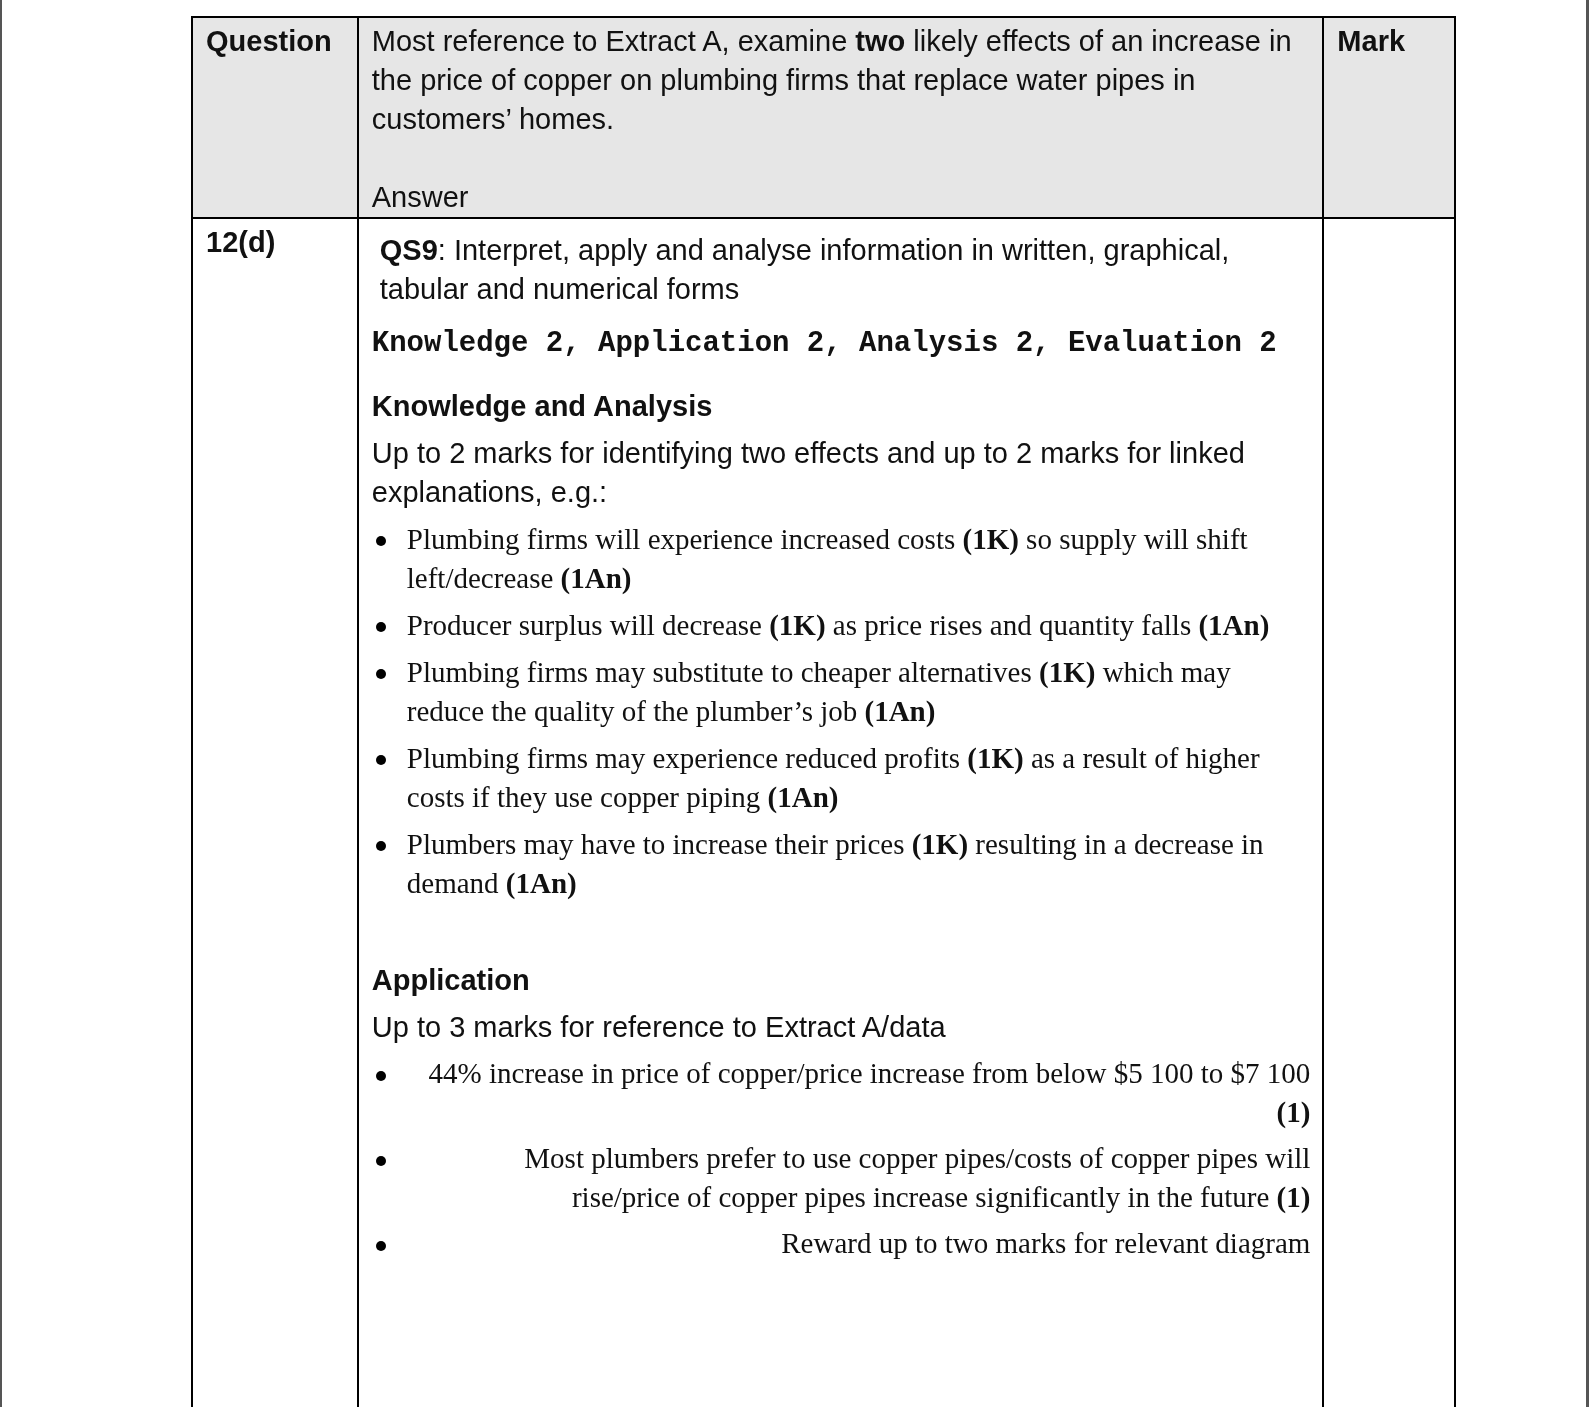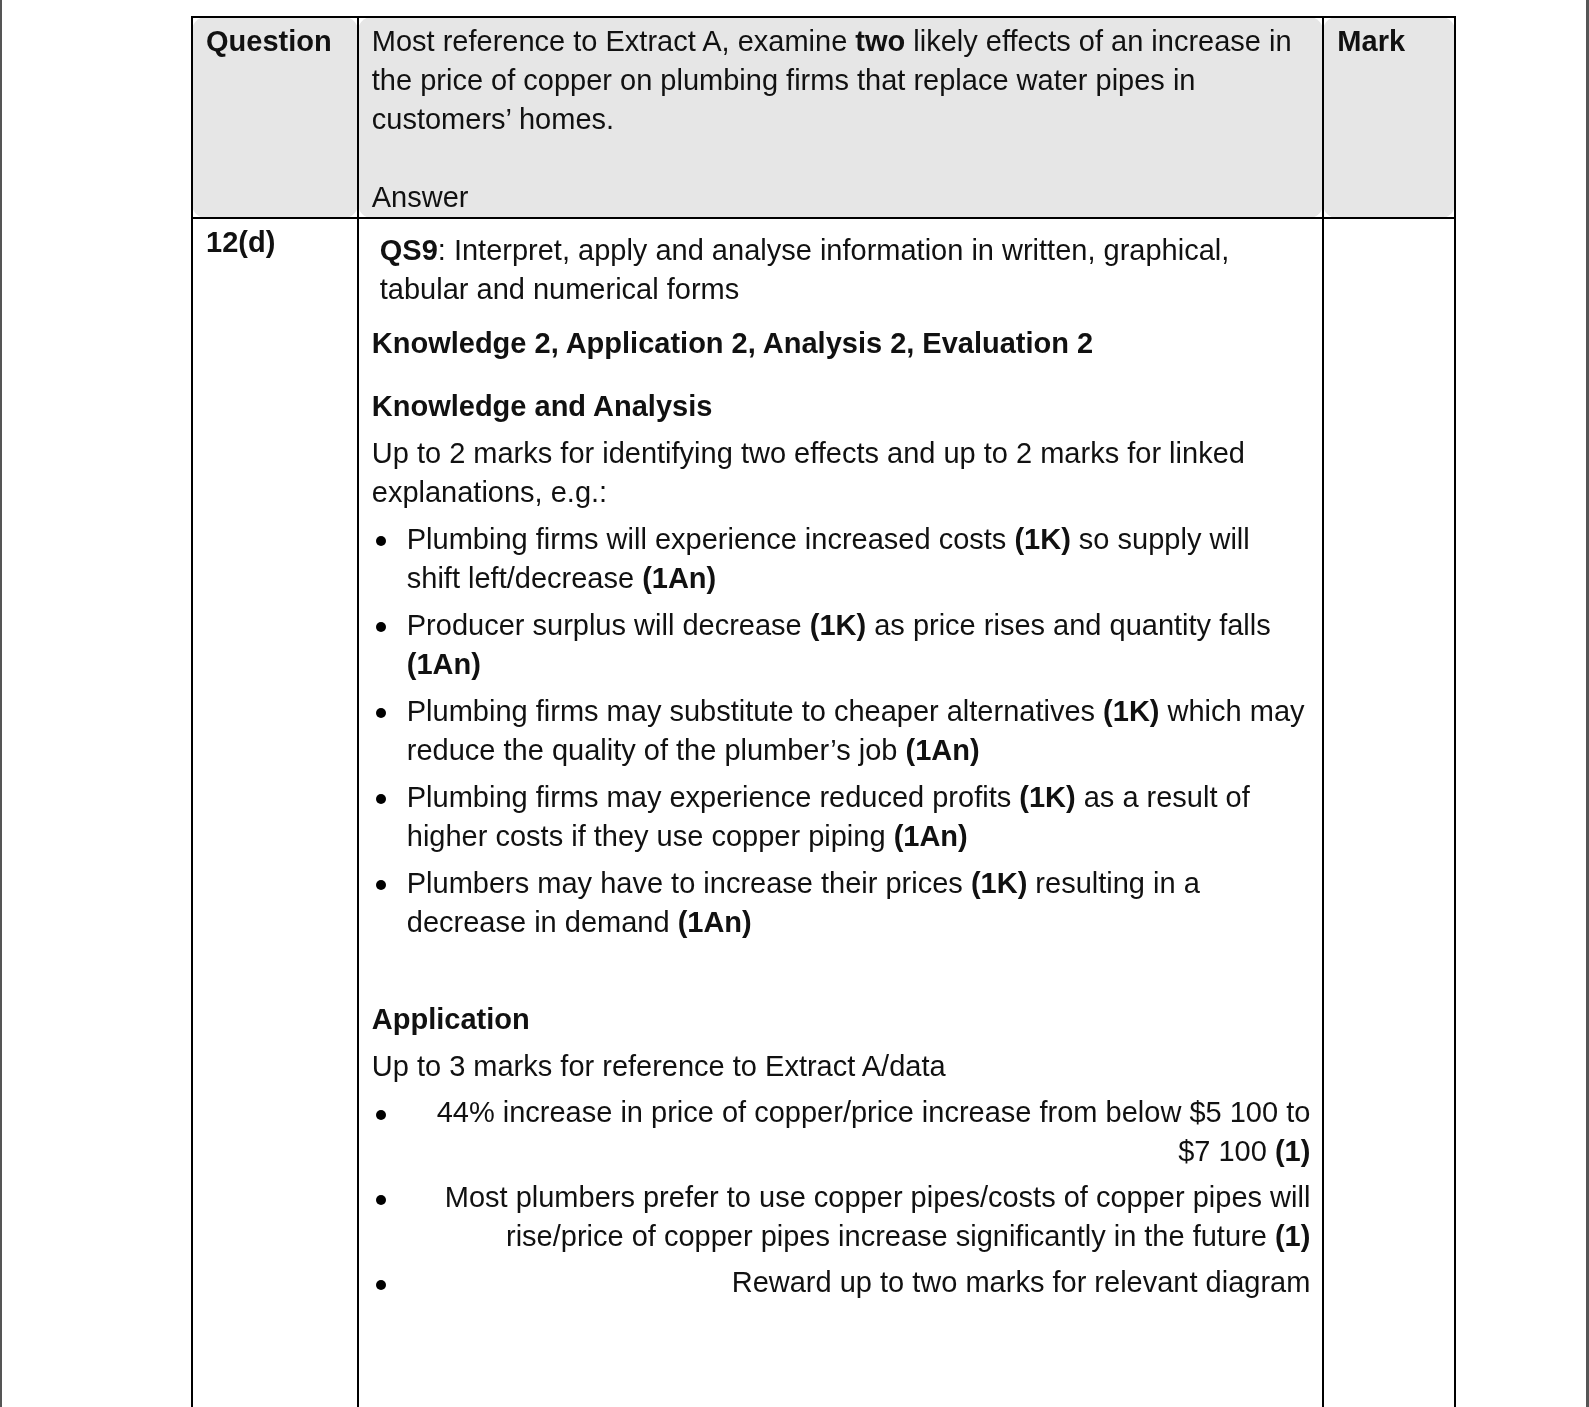--- a/index.html
+++ b/index.html
@@ -17,31 +17,31 @@
     width:1265px;
   }
   table.ms td {
     border:2px solid #000; vertical-align:top;
     font-size:29px; line-height:39px;
     padding:0;
   }
   .c1 { width:165px; }
   .c2 { width:961px; }
   .c3 { width:131px; }
-  tr.head td { background:#e6e6e6; height:196px;border-radius:14px; }
+  tr.head td { background:#e6e6e6; height:196px; }
   tr.body td { height:1200px; }
   .pad { padding:4px 12px 0 13px; }
   .b { font-weight:bold; }
   .qtext { margin:0; }
   .answer-label { font-weight:normal; margin-top:39px; }
   .blk { margin:8px; }
-  .h-kaae { font-weight:bold; margin-top:15px; }
+  .h-kaae { font-weight:bold; margin-top:15px;font-family:Liberation Mono, monospace; }
   .h-sec { font-weight:bold; margin-top:24px; }
   .desc { margin-top:8px; }
-  ul.bl { list-style:none; margin:0; padding:0; }
+  ul.bl { list-style:none; margin:0; padding:0;font-family:Liberation Serif, serif; }
   ul.bl li { position:relative; padding-left:35px; margin-top:8px; }
   ul.bl li .dot { position:absolute; left:4px; top:16px; width:10px; height:10px; border-radius:50%; background:#000; }
   ul.bl.wide li { padding-left:47px; margin-top:7px;text-align:right; }
   ul.bl.wide li .dot { top:17px; }
   .ka-list { margin-top:54px; }
   .app-head { margin-top:58px; }
 </style>
 </head>
 <body>
 

